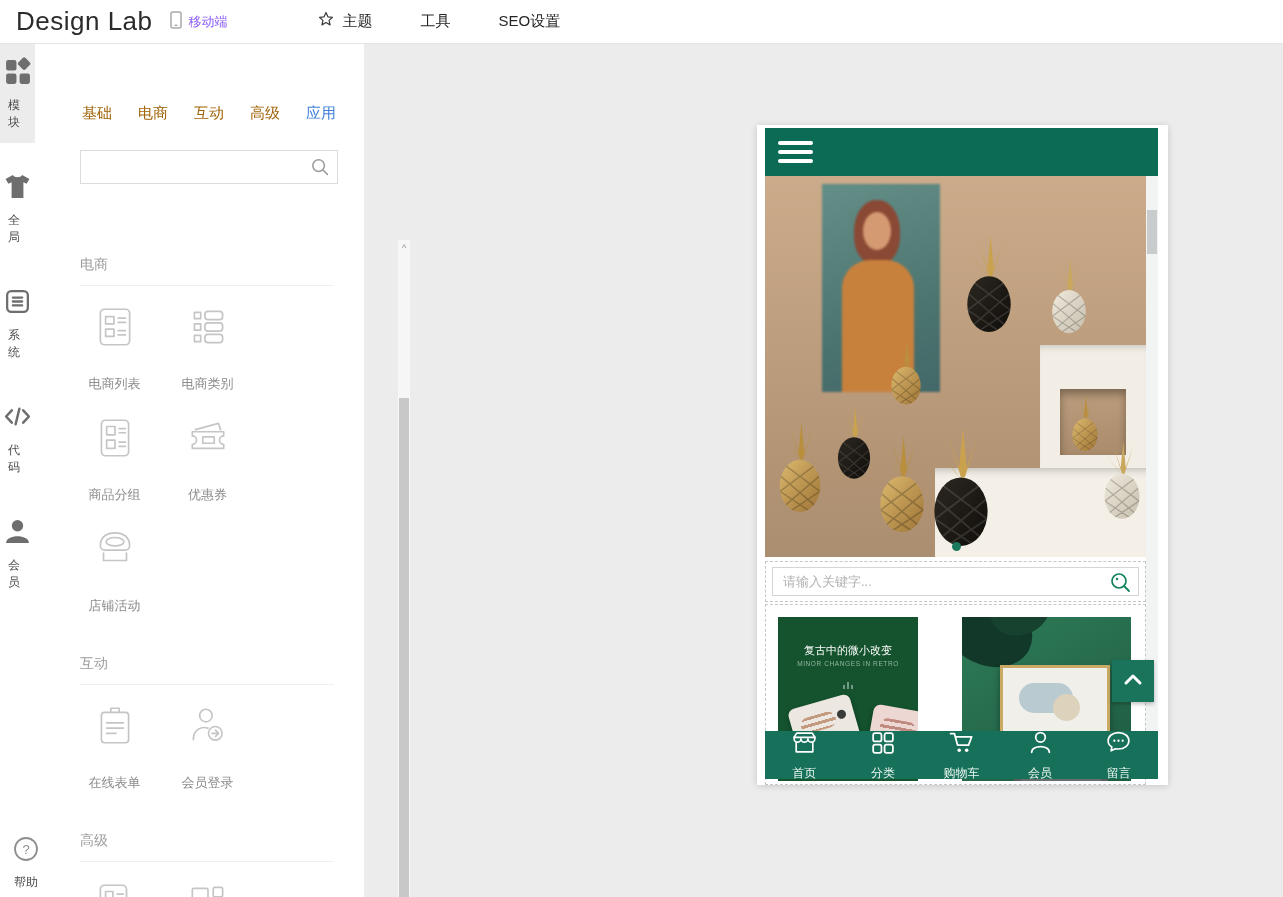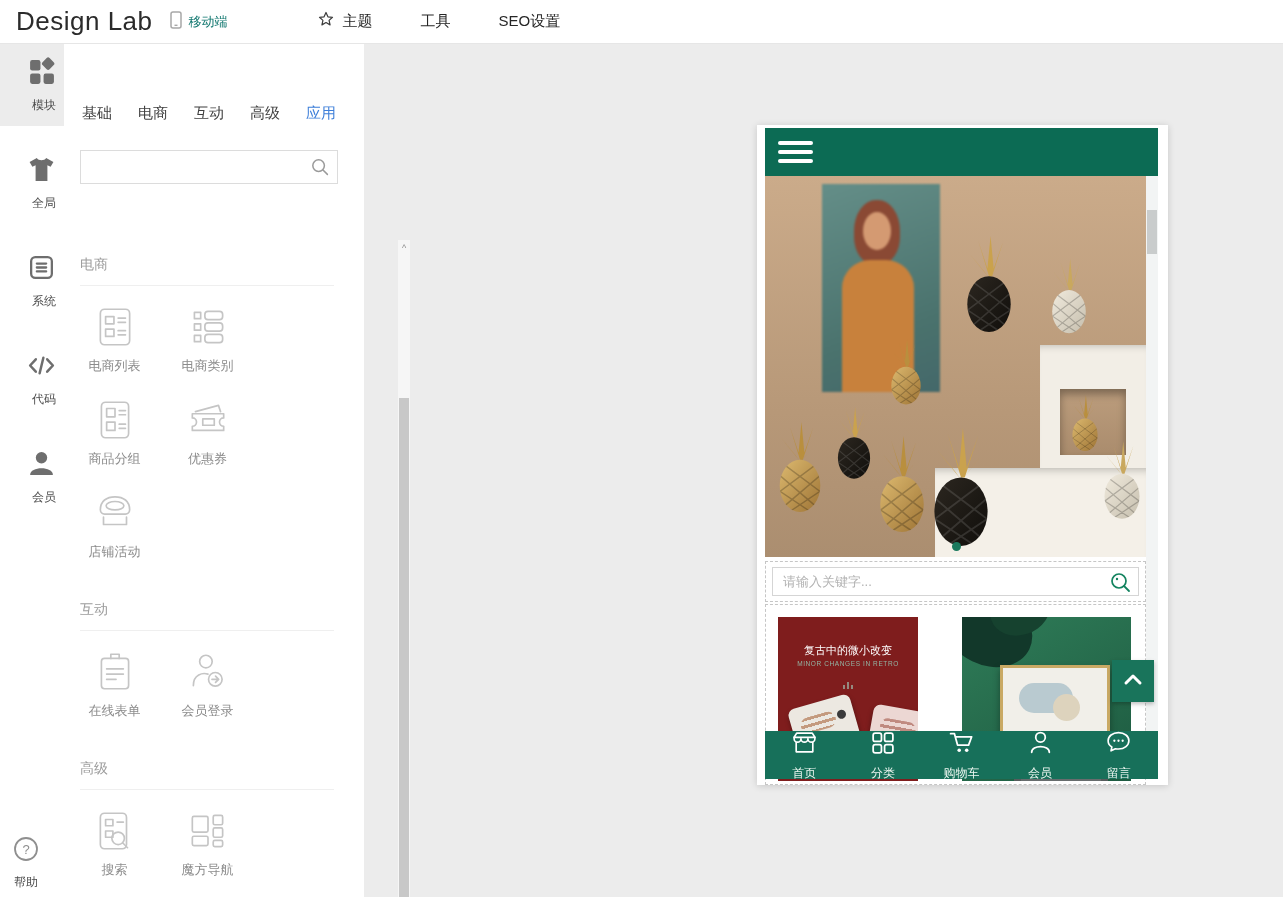--- a/index.html
+++ b/index.html
@@ -2,50 +2,50 @@
 <html><head>
 <meta charset="utf-8">
 <style>
   * { margin:0; padding:0; box-sizing:border-box; }
   html,body { width:1283px; height:897px; overflow:hidden; background:#ececec;
     font-family:"Liberation Sans","DejaVu Sans",sans-serif; }
   
   .topbar { position:absolute; left:0; top:0; width:1283px; height:44px; background:#fff;
     border-bottom:1px solid #e6e6e6; display:flex; align-items:center; z-index:30; }
   .logo { font-size:26px; color:#2b2b2b; margin-left:16px; letter-spacing:.5px; }
-  .device { display:flex; align-items:center; margin-left:14px; color:#0f766e; font-size:13px; gap:4px; }
+  .device { display:flex; align-items:center; margin-left:14px; color:#8b5cf6; font-size:13px; gap:4px; }
   .topmenu { display:flex; align-items:center; margin-left:88px; gap:48px; }
   .topmenu-item { display:flex; align-items:center; gap:7px; font-size:15px; color:#262626; cursor:pointer; }
   
   .rail { position:absolute; left:0; top:44px; width:52px; bottom:0; background:#fff; z-index:20; }
-  .rail-item { width:64px; padding:13px 8px 12px; display:flex; flex-direction:column; align-items:flex-end;
+  .rail-item { width:35px; padding:13px 8px 12px; display:flex; flex-direction:column; align-items:center;
     gap:7px; cursor:pointer; margin-bottom:16px; }
   .rail-item.active { background:#ececec; }
   .rail-label { font-size:12px; color:#4d4d4d; }
   .rail-help { position:absolute; bottom:6px; left:0; width:52px; display:flex; flex-direction:column;
     align-items:center; gap:6px; cursor:pointer; }
   
   .panel { position:absolute; left:52px; top:44px; width:312px; bottom:0; background:#fff; z-index:10; }
   .ptabs { display:flex; height:46px; }
   .ptab { flex:1; display:flex; align-items:center; justify-content:center; font-size:15px;
     background:#e9e9e9; color:#3d3d3d; cursor:pointer; }
   .ptab.active { background:#fff; color:#3e7fd9; }
   .pcats { height:46px; display:flex; align-items:center; justify-content:space-between; padding:0 28px 0 30px; }
-  .pcat { font-size:15px; color:#404040; cursor:pointer; }
+  .pcat { font-size:15px; color:#a16207; cursor:pointer; }
   .pcat.active { color:#3e7fd9; }
   .psearch { position:relative; margin:14px 26px 0 28px; height:34px; border:1px solid #dcdcdc; background:#fff; }
   .psearch input { width:100%; height:100%; border:0; outline:none; padding:0 34px 0 10px; font-size:13px;
     background:transparent; color:#555; }
   .psearch .mag { position:absolute; right:7px; top:6px; }
   .plist { position:absolute; left:0; top:196px; width:294px; bottom:0; overflow:hidden; }
   .sec-head { margin:0 12px 0 28px; padding:16px 0 11px; font-size:14px; color:#9c9c9c;
     border-bottom:1px solid #efefef; }
   .m-grid { display:flex; flex-wrap:wrap; padding:18px 0 2px 16px; }
   .m-item { width:93px; display:flex; flex-direction:column; align-items:center; margin-bottom:22px; cursor:pointer; }
-  .m-label { margin-top:3px; font-size:13px; color:#8c8c8c; }
+  .m-label { margin-top:21px; font-size:13px; color:#8c8c8c; }
   .micon { stroke:#c5c5c5; fill:none; stroke-width:1.6; stroke-linecap:round; stroke-linejoin:round; }
   .pscroll { position:absolute; left:346px; top:196px; width:12px; bottom:0; background:#f6f6f6; z-index:12; }
   .pscroll-up { height:16px; display:flex; align-items:center; justify-content:center; font-size:9px;
     color:#8d8d8d; cursor:pointer; }
   .pthumb { position:absolute; left:1px; top:158px; width:10px; height:528px; background:#c8c8c8; cursor:pointer; }
   
   .canvas { position:absolute; left:364px; top:44px; right:0; bottom:0; background:#ececec; }
   .phone { position:absolute; left:757px; top:125px; width:411px; height:660px; background:#fff;
     box-shadow:0 1px 7px rgba(0,0,0,.16); z-index:5; }
   .ph-header { position:absolute; left:8px; top:3px; width:393px; height:48px; background:#0c6b54; z-index:6; }
@@ -61,21 +61,21 @@
     border:1px dashed #c6c6c6; }
   .ph-search-box { position:absolute; left:6px; top:5px; width:367px; height:29px; border:1px solid #d5d5d5; }
   .ph-search-box input { width:100%; height:100%; border:0; outline:none; padding:0 34px 0 10px; font-size:13px;
     color:#555; }
   .ph-search-box input::placeholder { color:#b2b2b2; }
   .psearch input::placeholder { color:#bbb; }
   .ph-search-box .mag { position:absolute; right:6px; top:3px; }
   .ph-cards-mod { position:absolute; left:8px; top:479px; width:381px; height:181px; background:#fff;
     border:1px dashed #c6c6c6; overflow:hidden; }
   .card { position:absolute; top:12px; height:164px; overflow:hidden; cursor:pointer; }
-  .card1 { left:12px; width:140px; background:#7f1d1d; }
+  .card1 { left:12px; width:140px; background:#14532d; }
   .card2 { left:196px; width:169px; background:linear-gradient(150deg,#2f7c58,#1d5a40); }
   .c1-title { position:absolute; left:0; top:26px; width:100%; text-align:center; color:#fff; font-size:11px; }
   .c1-sub { position:absolute; left:0; top:43px; width:100%; text-align:center; color:#93b5a4; font-size:6.5px;
     letter-spacing:.6px; }
   .c1-mark { position:absolute; left:50%; top:58px; margin-left:-6px; }
   .radio { position:absolute; border-radius:7px; box-shadow:0 3px 5px rgba(0,0,0,.35); }
   .radio1 { left:14px; top:84px; width:64px; height:46px; background:#ece8e1; transform:rotate(-16deg); }
   .radio2 { left:92px; top:92px; width:66px; height:48px; background:#ecd7d3; transform:rotate(10deg); }
   .grill { position:absolute; left:9px; top:12px; width:36px; height:16px; border-radius:8px;
     background:repeating-linear-gradient(#c49a7e 0 3px,transparent 3px 7px); }

